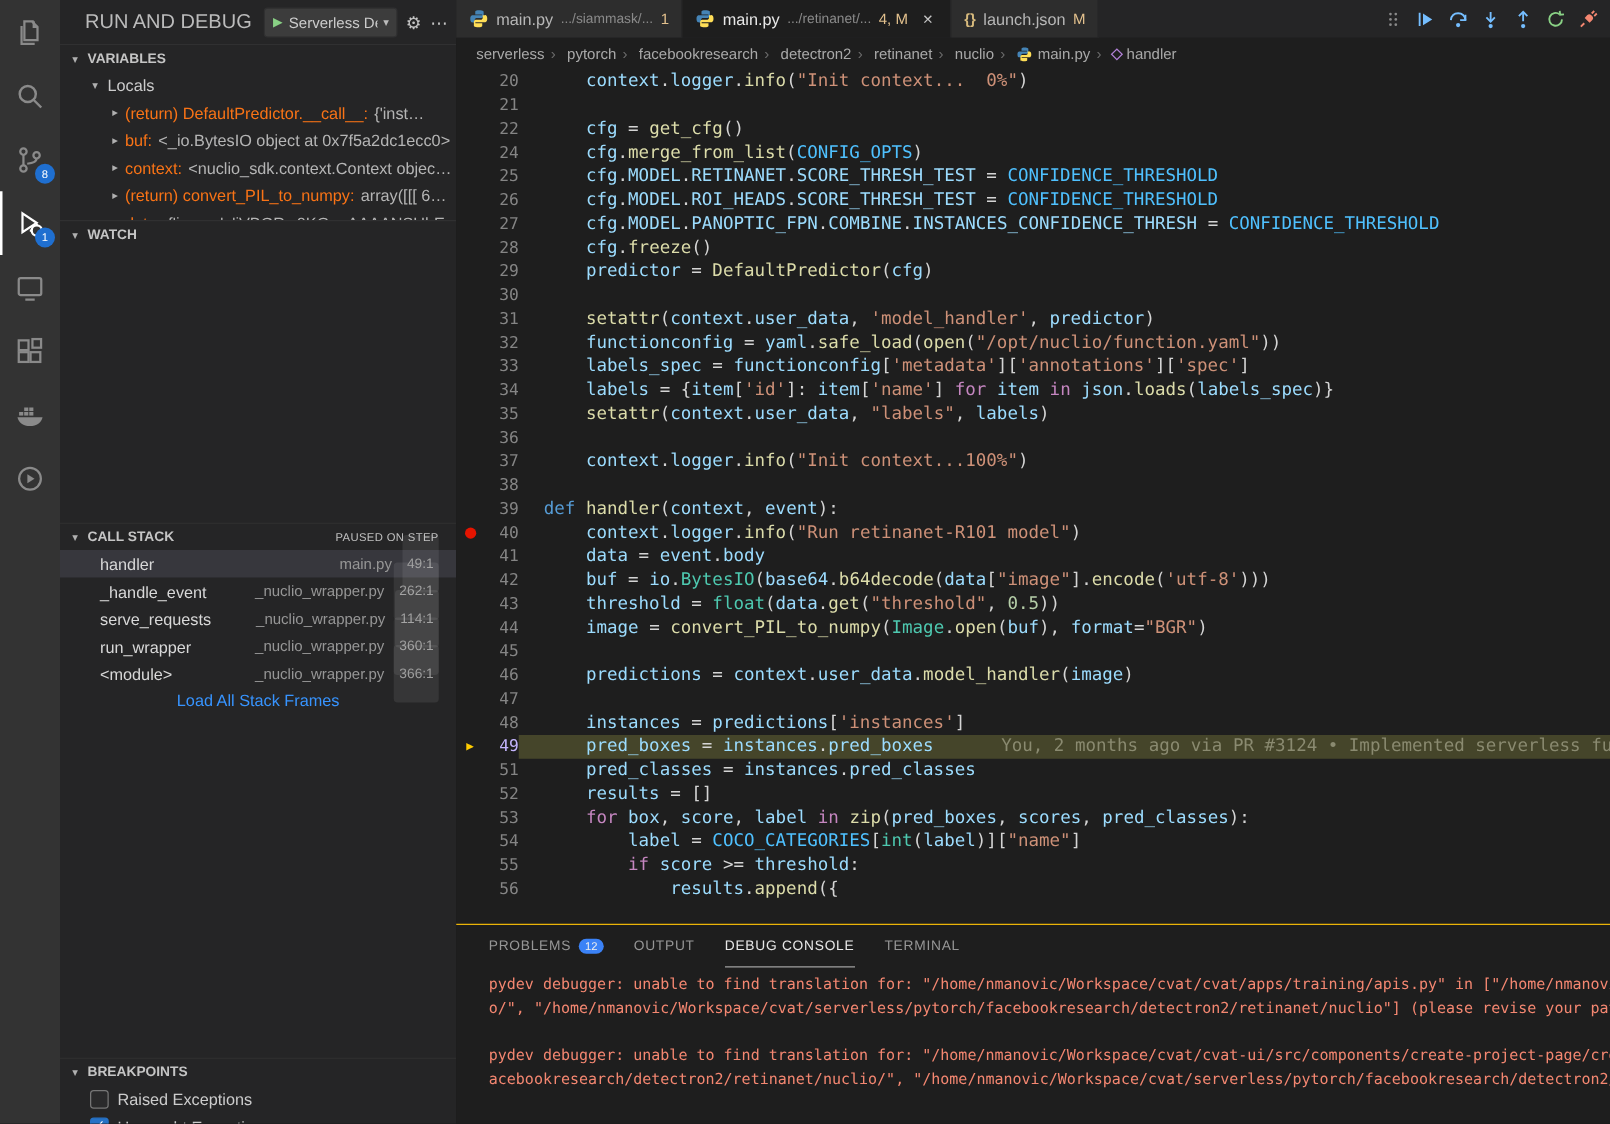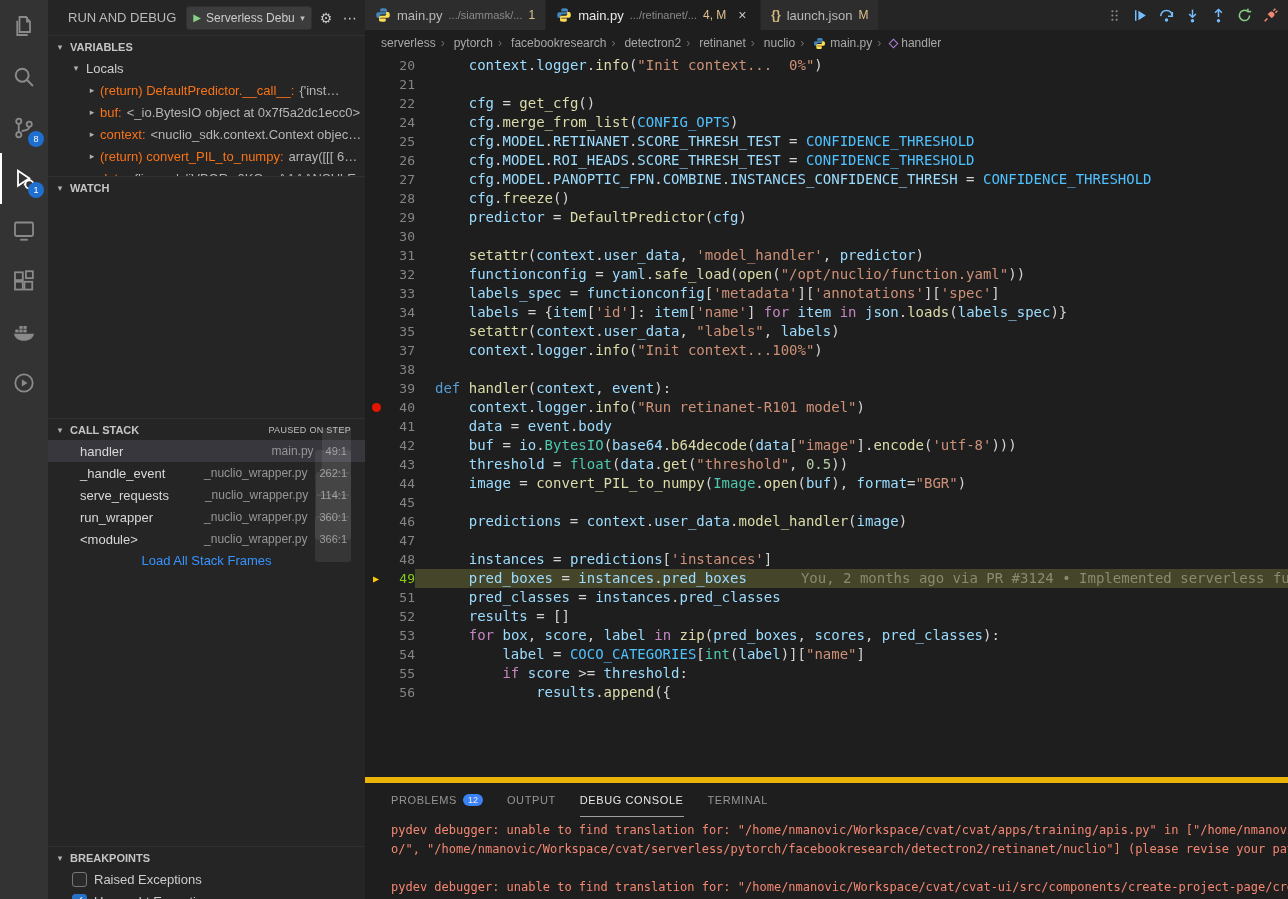--- a/index.html
+++ b/index.html
@@ -11,21 +11,21 @@
   .activitybar { width:48px; flex:none; background:#333333; display:flex; flex-direction:column; }
   .ab-item { height:51px; display:flex; align-items:center; justify-content:center; position:relative; color:#8a8a8a; cursor:pointer; }
   .ab-item.active { color:#ffffff; box-shadow: inset 2px 0 0 #ffffff; }
   .ab-item svg { width:24px; height:24px; }
   .ab-badge { position:absolute; right:4px; bottom:6px; min-width:16px; height:16px; border-radius:8px;
     background:#1f6fd0; color:#fff; font-size:9px; line-height:16px; text-align:center; padding:0 2px; }
 
   
   .sidebar { width:317px; flex:none; background:#252526; display:flex; flex-direction:column; overflow:hidden; font-size:13px; }
   .sb-title { height:35px; flex:none; display:flex; align-items:center; padding:0 6px 0 20px; gap:5px; }
-  .sb-title-text { font-size:13px; color:#bbbbbb; white-space:nowrap; }
+  .sb-title-text { font-size:16px; color:#bbbbbb; white-space:nowrap; }
   .debug-config { margin-left:5px; width:146px; height:24px; background:#3c3c3c; border:1px solid #303031; border-radius:3px;
     display:flex; align-items:center; gap:5px; padding:0 6px; overflow:hidden; cursor:pointer; }
   .dc-play { color:#89d185; font-size:10px; }
   .dc-label { font-size:12px; color:#cccccc; white-space:nowrap; overflow:hidden; flex:1; }
   .dc-chev { color:#bbbbbb; font-size:9px; }
   .sb-act { width:22px; text-align:center; color:#c5c5c5; font-size:14px; cursor:pointer; }
 
   .sec { overflow:hidden; }
   .sec-h { height:22px; display:flex; align-items:center; font-size:11px; font-weight:bold; color:#c5c5c5;
     padding:0 14px 0 4px; border-top:1px solid #303031; gap:2px; }
@@ -77,29 +77,29 @@
   .method-ico { width:7px; height:7px; border:1.5px solid #b180d7; transform:rotate(45deg); display:inline-block; }
 
   .editor { flex:1; overflow:hidden; font-family:"DejaVu Sans Mono", monospace; font-size:14px; }
   .code-row { display:flex; height:19px; line-height:19px; white-space:pre; }
   .glyph { width:22px; flex:none; display:flex; align-items:center; justify-content:center; }
   .bp-dot { width:9px; height:9px; border-radius:50%; background:#e51400; }
   .cur-arrow { color:#ffcc00; font-size:10px; }
   .lnum { width:28px; flex:none; text-align:right; color:#858585; font-size:13px; }
   .ltext { flex:1; padding-left:20px; min-width:0; overflow:hidden; }
   .code-row.cur .ltext { background:#45452a; }
-  .code-row.cur .lnum { color:#84cc16; }
+  .code-row.cur .lnum { color:#c4b5fd; }
   .blame { color:#8a8a70; margin-left:54px; }
 
   .tk-pl { color:#d4d4d4; }  .tk-kw { color:#c586c0; }  .tk-df { color:#569cd6; }
   .tk-fn { color:#dcdcaa; }  .tk-va { color:#9cdcfe; }  .tk-st { color:#ce9178; }
   .tk-co { color:#4fc1ff; }  .tk-cl { color:#4ec9b0; }  .tk-nu { color:#b5cea8; }
 
   
-  .panel { height:122px; flex:none; border-top:6px solid #eab308; display:flex; flex-direction:column; }
+  .panel { height:160px; flex:none; border-top:1px solid #eab308; display:flex; flex-direction:column; }
   .panel-tabs { height:34px; flex:none; display:flex; align-items:center; padding-left:26px; gap:24px; }
   .ptab { display:flex; align-items:center; gap:6px; font-size:11px; letter-spacing:.6px; color:#969696; cursor:pointer; height:100%; }
   .ptab.active { color:#e7e7e7; box-shadow: inset 0 -1px 0 #a0a0a0; }
   .pbadge { background:#3b82f6; color:#efefef; font-size:9px; border-radius:8px; padding:1px 5px; letter-spacing:0; }
   .console { flex:1; padding:4px 0 0 26px; font-family:"DejaVu Sans Mono", monospace; font-size:12px; overflow:hidden; }
   .cline { height:19px; line-height:19px; color:#f48771; white-space:pre; overflow:hidden; }
   .cline.gap { margin-top:19px; }
 </style>
 </head>
 <body>
@@ -399,20 +399,21 @@
           <div class="code-row"><div class="glyph"></div><div class="lnum">26</div><div class="ltext"><span class="tk-pl">    </span><span class="tk-va">cfg</span><span class="tk-pl">.</span><span class="tk-va">MODEL</span><span class="tk-pl">.</span><span class="tk-va">ROI_HEADS</span><span class="tk-pl">.</span><span class="tk-va">SCORE_THRESH_TEST</span><span class="tk-pl"> = </span><span class="tk-co">CONFIDENCE_THRESHOLD</span></div></div>
           <div class="code-row"><div class="glyph"></div><div class="lnum">27</div><div class="ltext"><span class="tk-pl">    </span><span class="tk-va">cfg</span><span class="tk-pl">.</span><span class="tk-va">MODEL</span><span class="tk-pl">.</span><span class="tk-va">PANOPTIC_FPN</span><span class="tk-pl">.</span><span class="tk-va">COMBINE</span><span class="tk-pl">.</span><span class="tk-va">INSTANCES_CONFIDENCE_THRESH</span><span class="tk-pl"> =­ </span><span class="tk-co">CONFIDENCE_THRESHOLD</span></div></div>
           <div class="code-row"><div class="glyph"></div><div class="lnum">28</div><div class="ltext"><span class="tk-pl">    </span><span class="tk-va">cfg</span><span class="tk-pl">.</span><span class="tk-fn">freeze</span><span class="tk-pl">()</span></div></div>
           <div class="code-row"><div class="glyph"></div><div class="lnum">29</div><div class="ltext"><span class="tk-pl">    </span><span class="tk-va">predictor</span><span class="tk-pl"> = </span><span class="tk-fn">DefaultPredictor</span><span class="tk-pl">(</span><span class="tk-va">cfg</span><span class="tk-pl">)</span></div></div>
           <div class="code-row"><div class="glyph"></div><div class="lnum">30</div><div class="ltext"></div></div>
           <div class="code-row"><div class="glyph"></div><div class="lnum">31</div><div class="ltext"><span class="tk-pl">    </span><span class="tk-fn">setattr</span><span class="tk-pl">(</span><span class="tk-va">context</span><span class="tk-pl">.</span><span class="tk-va">user_data</span><span class="tk-pl">, </span><span class="tk-st">'model_handler'</span><span class="tk-pl">, </span><span class="tk-va">predictor</span><span class="tk-pl">)</span></div></div>
           <div class="code-row"><div class="glyph"></div><div class="lnum">32</div><div class="ltext"><span class="tk-pl">    </span><span class="tk-va">functionconfig</span><span class="tk-pl"> = </span><span class="tk-va">yaml</span><span class="tk-pl">.</span><span class="tk-fn">safe_load</span><span class="tk-pl">(</span><span class="tk-fn">open</span><span class="tk-pl">(</span><span class="tk-st">"/opt/nuclio/function.yaml"</span><span class="tk-pl">))</span></div></div>
           <div class="code-row"><div class="glyph"></div><div class="lnum">33</div><div class="ltext"><span class="tk-pl">    </span><span class="tk-va">labels_spec</span><span class="tk-pl"> = </span><span class="tk-va">functionconfig</span><span class="tk-pl">[</span><span class="tk-st">'metadata'</span><span class="tk-pl">][</span><span class="tk-st">'annotations'</span><span class="tk-pl">][</span><span class="tk-st">'spec'</span><span class="tk-pl">]</span></div></div>
           <div class="code-row"><div class="glyph"></div><div class="lnum">34</div><div class="ltext"><span class="tk-pl">    </span><span class="tk-va">labels</span><span class="tk-pl"> = {</span><span class="tk-va">item</span><span class="tk-pl">[</span><span class="tk-st">'id'</span><span class="tk-pl">]: </span><span class="tk-va">item</span><span class="tk-pl">[</span><span class="tk-st">'name'</span><span class="tk-pl">] </span><span class="tk-kw">for</span><span class="tk-pl"> </span><span class="tk-va">item</span><span class="tk-pl"> </span><span class="tk-kw">in</span><span class="tk-pl"> </span><span class="tk-va">json</span><span class="tk-pl">.</span><span class="tk-fn">loads</span><span class="tk-pl">(</span><span class="tk-va">labels_spec</span><span class="tk-pl">)}</span></div></div>
           <div class="code-row"><div class="glyph"></div><div class="lnum">35</div><div class="ltext"><span class="tk-pl">    </span><span class="tk-fn">setattr</span><span class="tk-pl">(</span><span class="tk-va">context</span><span class="tk-pl">.</span><span class="tk-va">user_data</span><span class="tk-pl">, </span><span class="tk-st">"labels"</span><span class="tk-pl">, </span><span class="tk-va">labels</span><span class="tk-pl">)</span></div></div>
+          <div class="code-row"><div class="glyph"></div><div class="lnum">36</div><div class="ltext"></div></div>
           <div class="code-row"><div class="glyph"></div><div class="lnum">37</div><div class="ltext"><span class="tk-pl">    </span><span class="tk-va">context</span><span class="tk-pl">.</span><span class="tk-va">logger</span><span class="tk-pl">.</span><span class="tk-fn">info</span><span class="tk-pl">(</span><span class="tk-st">"Init context...100%"</span><span class="tk-pl">)</span></div></div>
           <div class="code-row"><div class="glyph"></div><div class="lnum">38</div><div class="ltext"></div></div>
           <div class="code-row"><div class="glyph"></div><div class="lnum">39</div><div class="ltext"><span class="tk-df">def</span><span class="tk-pl"> </span><span class="tk-fn">handler</span><span class="tk-pl">(</span><span class="tk-va">context</span><span class="tk-pl">, </span><span class="tk-va">event</span><span class="tk-pl">):</span></div></div>
           <div class="code-row"><div class="glyph"><span class="bp-dot"></span></div><div class="lnum">40</div><div class="ltext"><span class="tk-pl">    </span><span class="tk-va">context</span><span class="tk-pl">.</span><span class="tk-va">logger</span><span class="tk-pl">.</span><span class="tk-fn">info</span><span class="tk-pl">(</span><span class="tk-st">"Run retinanet-R101 model"</span><span class="tk-pl">)</span></div></div>
           <div class="code-row"><div class="glyph"></div><div class="lnum">41</div><div class="ltext"><span class="tk-pl">    </span><span class="tk-va">data</span><span class="tk-pl"> = </span><span class="tk-va">event</span><span class="tk-pl">.</span><span class="tk-va">body</span></div></div>
           <div class="code-row"><div class="glyph"></div><div class="lnum">42</div><div class="ltext"><span class="tk-pl">    </span><span class="tk-va">buf</span><span class="tk-pl"> = </span><span class="tk-va">io</span><span class="tk-pl">.</span><span class="tk-cl">BytesIO</span><span class="tk-pl">(</span><span class="tk-va">base64</span><span class="tk-pl">.</span><span class="tk-fn">b64decode</span><span class="tk-pl">(</span><span class="tk-va">data</span><span class="tk-pl">[</span><span class="tk-st">"image"</span><span class="tk-pl">].</span><span class="tk-fn">encode</span><span class="tk-pl">(</span><span class="tk-st">'utf-8'</span><span class="tk-pl">)))</span></div></div>
           <div class="code-row"><div class="glyph"></div><div class="lnum">43</div><div class="ltext"><span class="tk-pl">    </span><span class="tk-va">threshold</span><span class="tk-pl"> = </span><span class="tk-cl">float</span><span class="tk-pl">(</span><span class="tk-va">data</span><span class="tk-pl">.</span><span class="tk-fn">get</span><span class="tk-pl">(</span><span class="tk-st">"threshold"</span><span class="tk-pl">, </span><span class="tk-nu">0.5</span><span class="tk-pl">))</span></div></div>
           <div class="code-row"><div class="glyph"></div><div class="lnum">44</div><div class="ltext"><span class="tk-pl">    </span><span class="tk-va">image</span><span class="tk-pl"> = </span><span class="tk-fn">convert_PIL_to_numpy</span><span class="tk-pl">(</span><span class="tk-cl">Image</span><span class="tk-pl">.</span><span class="tk-fn">open</span><span class="tk-pl">(</span><span class="tk-va">buf</span><span class="tk-pl">), </span><span class="tk-va">format</span><span class="tk-pl">=</span><span class="tk-st">"BGR"</span><span class="tk-pl">)</span></div></div>
           <div class="code-row"><div class="glyph"></div><div class="lnum">45</div><div class="ltext"></div></div>
           <div class="code-row"><div class="glyph"></div><div class="lnum">46</div><div class="ltext"><span class="tk-pl">    </span><span class="tk-va">predictions</span><span class="tk-pl"> = </span><span class="tk-va">context</span><span class="tk-pl">.</span><span class="tk-va">user_data</span><span class="tk-pl">.</span><span class="tk-fn">model_handler</span><span class="tk-pl">(</span><span class="tk-va">image</span><span class="tk-pl">)</span></div></div>

